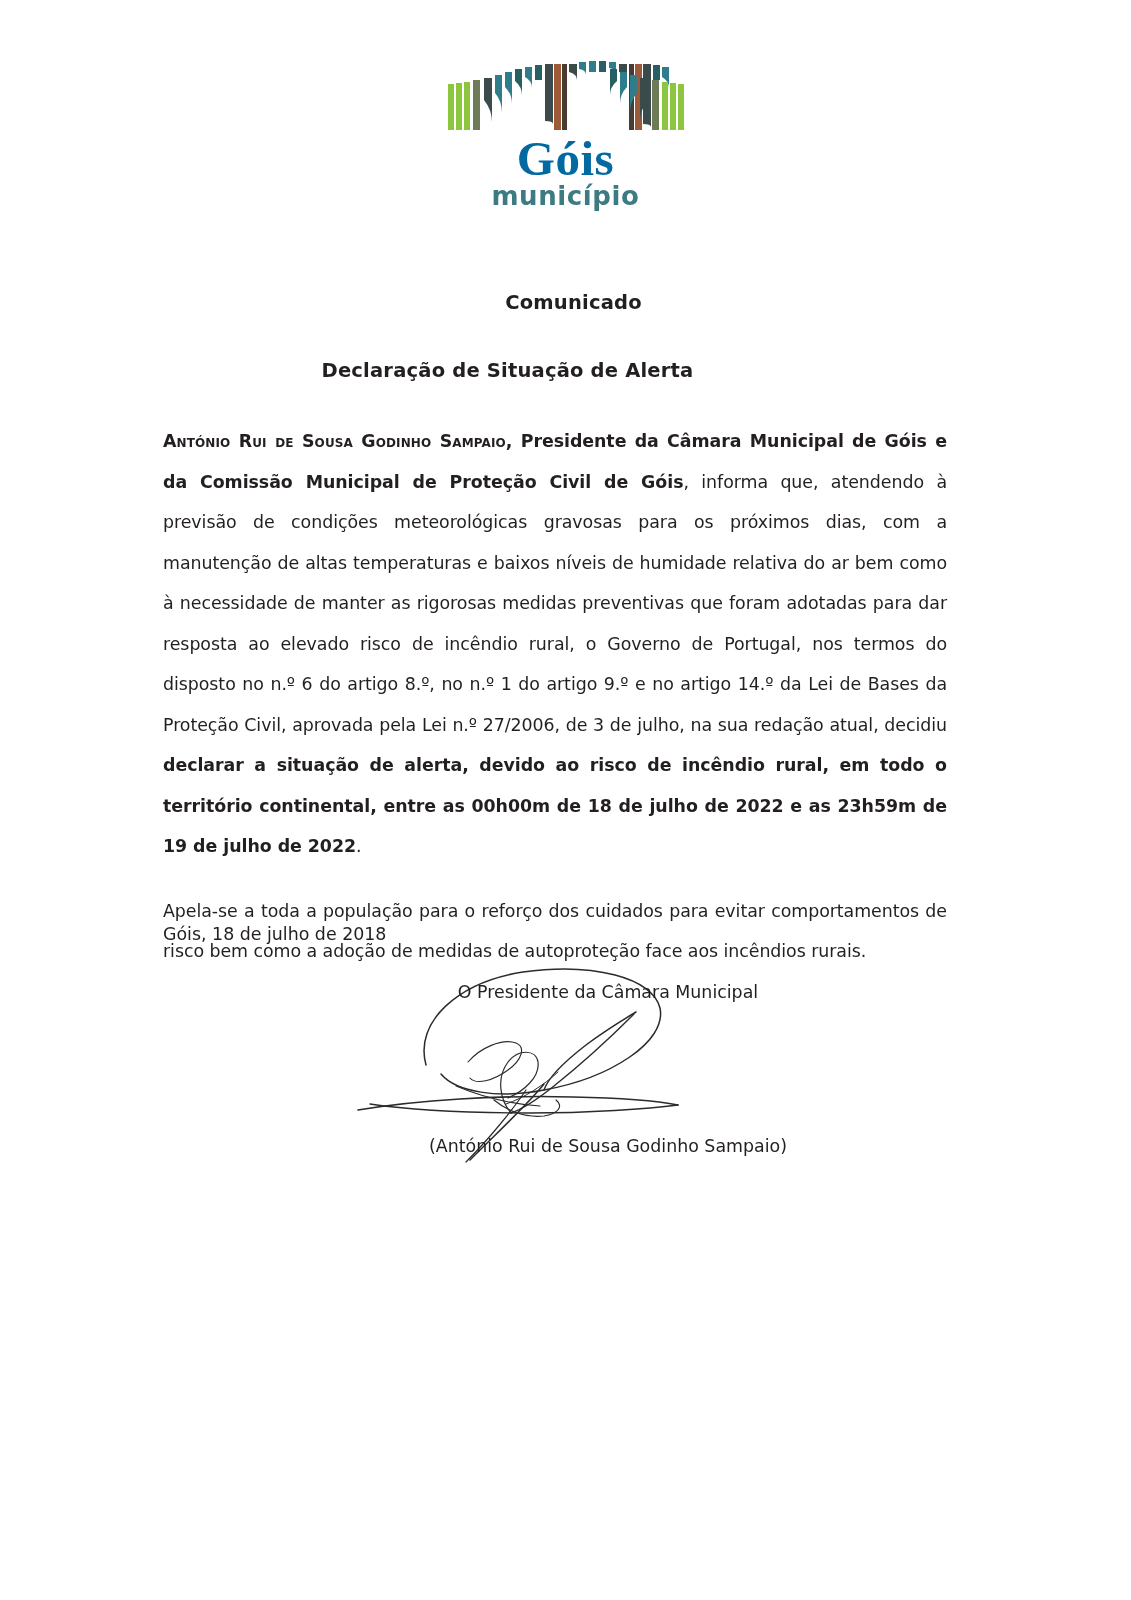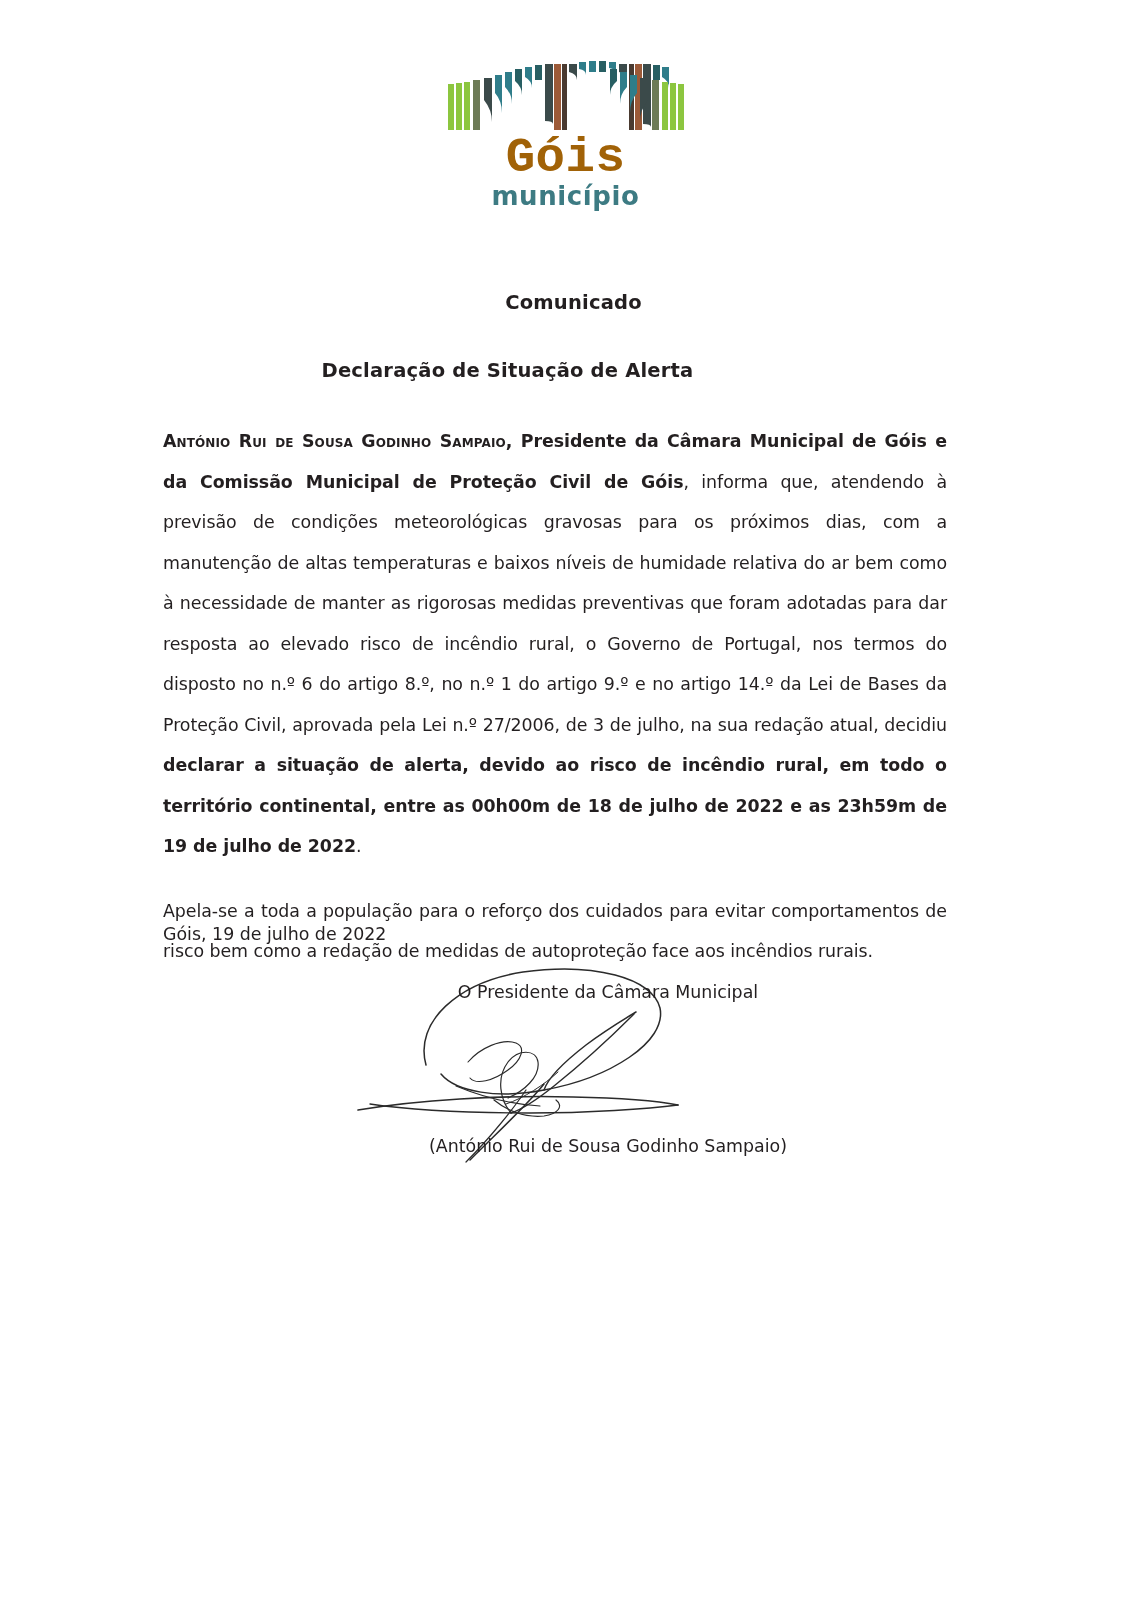--- a/index.html
+++ b/index.html
@@ -30,25 +30,25 @@
     top: 58px;
     width: 1131px;
     text-align: center;
   }
   .bridge {
     display: block;
     margin: 0 auto;
   }
   .wordmark {
     margin-top: 4px;
-    font-family: Liberation Mono, monospace;
+    font-family: Liberation Serif, serif;
     font-size: 49px;
     font-weight: 600;
     letter-spacing: 0.5px;
-    color: #a16207;
+    color: #0369a1;
     line-height: 1.02;
   }
   .submark {
     font-family: "DejaVu Sans", sans-serif;
     font-size: 26px;
     font-weight: 700;
     letter-spacing: 0.6px;
     color: #3d7b83;
     line-height: 1.1;
     margin-top: -2px;
@@ -199,24 +199,24 @@
     <div class="wordmark">Góis</div>
     <div class="submark">município</div>
   </div>
 
   <div class="title-main">Comunicado</div>
   <div class="title-sub">Declaração de Situação de Alerta</div>
 
   <div class="body-wrap">
     <p class="para"><span class="smallcaps">António Rui de Sousa Godinho Sampaio</span><span class="b">, Presidente da Câmara Municipal de Góis e da Comissão Municipal de Proteção Civil de Góis</span><span>, informa que, atendendo à previsão de condições meteorológicas gravosas para os próximos dias, com a manutenção de altas temperaturas e baixos níveis de humidade relativa do ar bem como à necessidade de manter as rigorosas medidas preventivas que foram adotadas para dar resposta ao elevado risco de incêndio rural, o Governo de Portugal, nos termos do disposto no n.º 6 do artigo 8.º, no n.º 1 do artigo 9.º e no artigo 14.º da Lei de Bases da Proteção Civil, aprovada pela Lei n.º 27/2006, de 3 de julho, na sua redação atual, decidiu </span><span class="b">declarar a situação de alerta, devido ao risco de incêndio rural, em todo o território continental, entre as 00h00m de 18 de julho de 2022 e as 23h59m de 19 de julho de 2022</span><span>.</span></p>
 
-    <p class="para">Apela-se a toda a população para o reforço dos cuidados para evitar comportamentos de risco bem como a redação de medidas de autoproteção face aos incêndios rurais.</p>
+    <p class="para">Apela-se a toda a população para o reforço dos cuidados para evitar comportamentos de risco bem como a adoção de medidas de autoproteção face aos incêndios rurais.</p>
   </div>
 
-  <div class="dateline">Góis, 19 de julho de 2022</div>
+  <div class="dateline">Góis, 18 de julho de 2018</div>
 
   <div class="sign-area">
     <svg class="sign-ink" width="400" height="215" viewBox="0 0 400 215">
       <g fill="none" stroke="#2b2b2b" stroke-linecap="round">
         <path d="M78 115 C66 72, 110 32, 175 22 C245 12, 305 28, 312 58
                  C319 92, 262 128, 196 140 C150 149, 108 142, 93 124" stroke-width="1.5"></path>
         <path d="M196 140 C200 128, 216 112, 238 95 C258 80, 278 68, 288 62" stroke-width="1.5"></path>
         <path d="M286 64 C268 82, 236 112, 206 136 C186 152, 172 160, 163 163" stroke-width="1.4"></path>
         <path d="M163 163 C152 150, 148 128, 160 112 C170 99, 188 99, 190 112
                  C192 127, 176 141, 160 148" stroke-width="1.2"></path>

